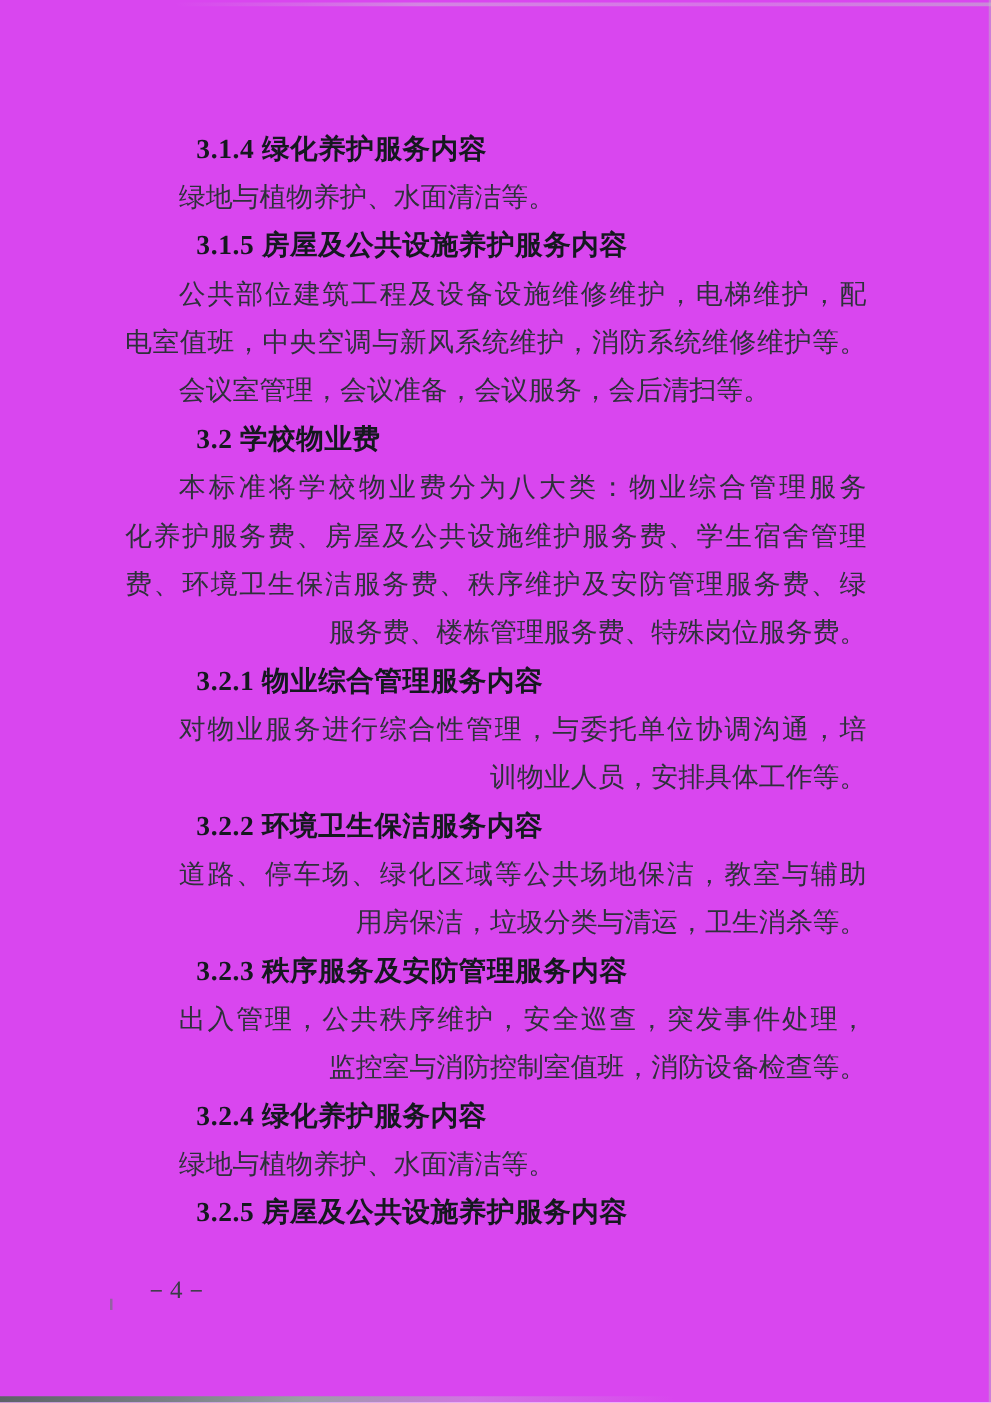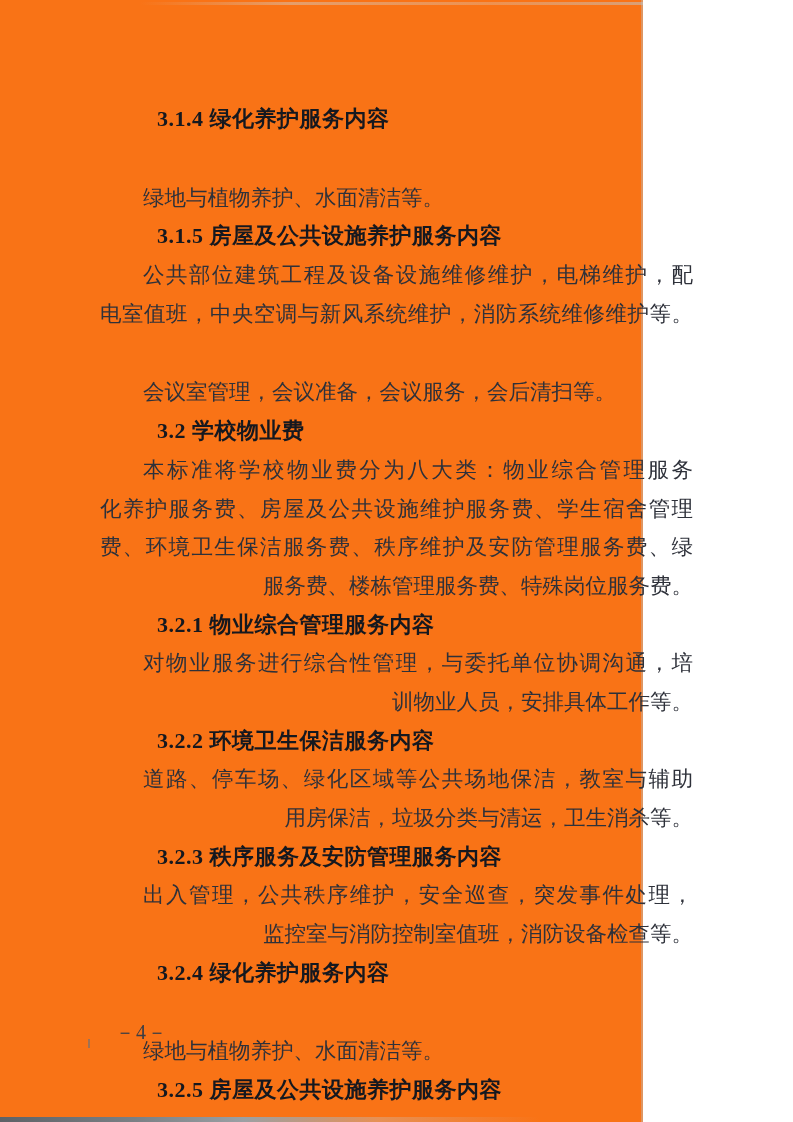--- a/index.html
+++ b/index.html
@@ -6,23 +6,23 @@
     margin: 0;
     padding: 0;
     width: 793px;
     height: 1122px;
     background: #ffffff;
     overflow: hidden;
     font-family: "Liberation Serif", "DejaVu Serif", serif;
   }
   .page {
     position: relative;
-    width: 643px;
+    width: 793px;
     height: 1122px;
-    background: #f97316;
+    background: #d946ef;
   }
   
   .top-edge-shade {
     position: absolute;
     top: 2px; left: 140px; right: 0; height: 3px;
     background: linear-gradient(to right,
       rgba(200,205,205,0) 0%,
       rgba(205,210,210,0.45) 30%,
       rgba(212,216,216,0.30) 70%,
       rgba(190,196,198,0.55) 100%);
@@ -73,21 +73,20 @@
     text-indent: 43px;
     text-align: justify;
     text-align-last: justify;
   }
   .line.p-cont-j {
     text-align: justify;
     text-align-last: justify;
   }
   .line.p-single {
     text-indent: 43px;
-    margin-top: 40px;
   }
   .line.p-end {
     text-align: right;
   }
   .footer-page-number {
     position: absolute;
     left: 115px;
     top: 1020px;
     font-size: 20px;
     letter-spacing: 1px;

